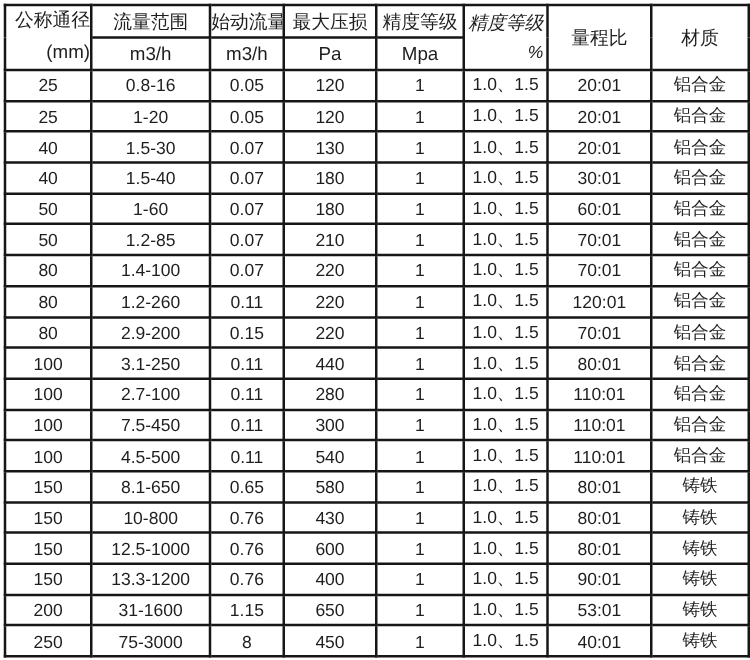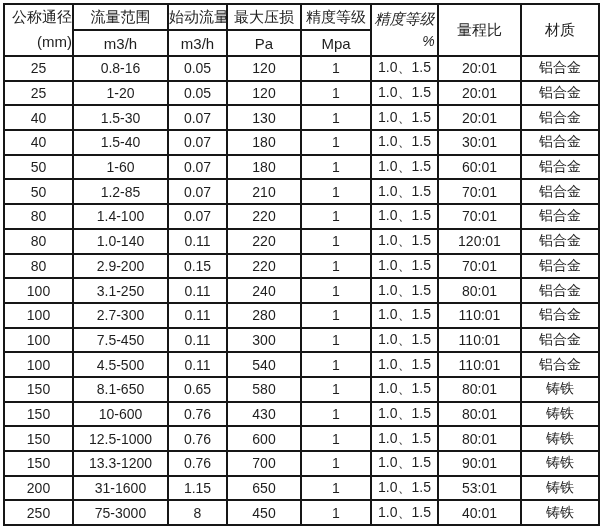--- a/index.html
+++ b/index.html
@@ -146,21 +146,21 @@
         <td>1.4-100</td>
         <td>0.07</td>
         <td>220</td>
         <td>1</td>
         <td>1.0、1.5</td>
         <td>70:01</td>
         <td>铝合金</td>
       </tr>
       <tr>
         <td>80</td>
-        <td>1.0-140</td>
+        <td>1.2-260</td>
         <td>0.11</td>
         <td>220</td>
         <td>1</td>
         <td>1.0、1.5</td>
         <td>120:01</td>
         <td>铝合金</td>
       </tr>
       <tr>
         <td>80</td>
         <td>2.9-200</td>
@@ -168,29 +168,29 @@
         <td>220</td>
         <td>1</td>
         <td>1.0、1.5</td>
         <td>70:01</td>
         <td>铝合金</td>
       </tr>
       <tr>
         <td>100</td>
         <td>3.1-250</td>
         <td>0.11</td>
-        <td>240</td>
-        <td>1</td>
-        <td>1.0、1.5</td>
-        <td>80:01</td>
-        <td>铝合金</td>
-      </tr>
-      <tr>
-        <td>100</td>
-        <td>2.7-300</td>
+        <td>440</td>
+        <td>1</td>
+        <td>1.0、1.5</td>
+        <td>80:01</td>
+        <td>铝合金</td>
+      </tr>
+      <tr>
+        <td>100</td>
+        <td>2.7-100</td>
         <td>0.11</td>
         <td>280</td>
         <td>1</td>
         <td>1.0、1.5</td>
         <td>110:01</td>
         <td>铝合金</td>
       </tr>
       <tr>
         <td>100</td>
         <td>7.5-450</td>
@@ -216,21 +216,21 @@
         <td>8.1-650</td>
         <td>0.65</td>
         <td>580</td>
         <td>1</td>
         <td>1.0、1.5</td>
         <td>80:01</td>
         <td>铸铁</td>
       </tr>
       <tr>
         <td>150</td>
-        <td>10-600</td>
+        <td>10-800</td>
         <td>0.76</td>
         <td>430</td>
         <td>1</td>
         <td>1.0、1.5</td>
         <td>80:01</td>
         <td>铸铁</td>
       </tr>
       <tr>
         <td>150</td>
         <td>12.5-1000</td>
@@ -238,21 +238,21 @@
         <td>600</td>
         <td>1</td>
         <td>1.0、1.5</td>
         <td>80:01</td>
         <td>铸铁</td>
       </tr>
       <tr>
         <td>150</td>
         <td>13.3-1200</td>
         <td>0.76</td>
-        <td>700</td>
+        <td>400</td>
         <td>1</td>
         <td>1.0、1.5</td>
         <td>90:01</td>
         <td>铸铁</td>
       </tr>
       <tr>
         <td>200</td>
         <td>31-1600</td>
         <td>1.15</td>
         <td>650</td>

